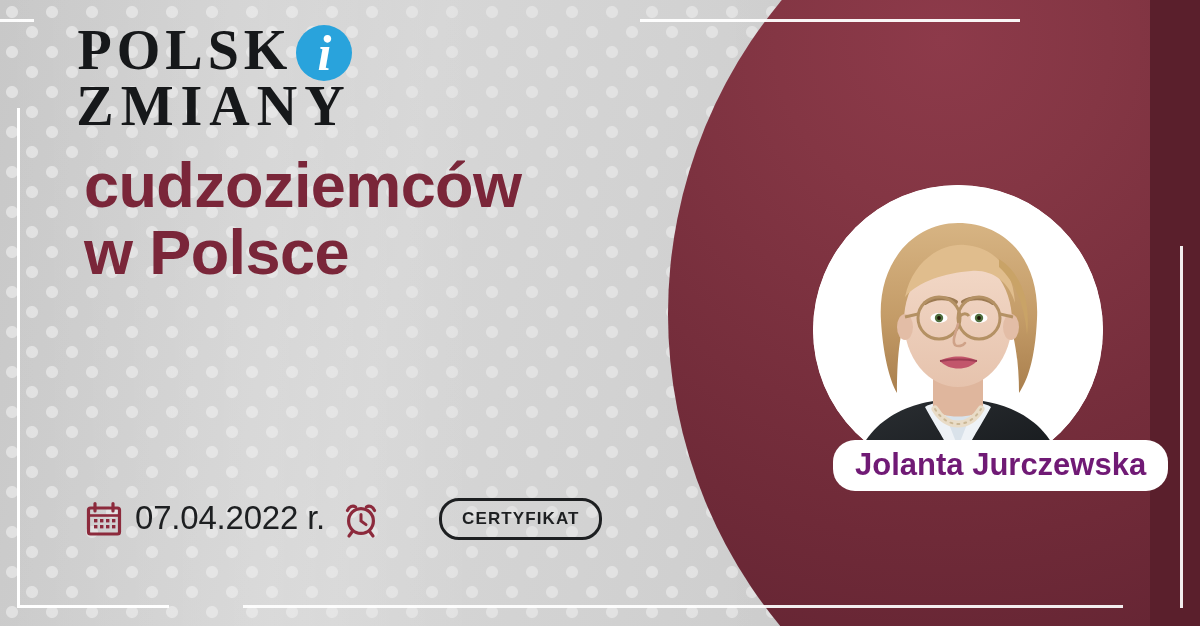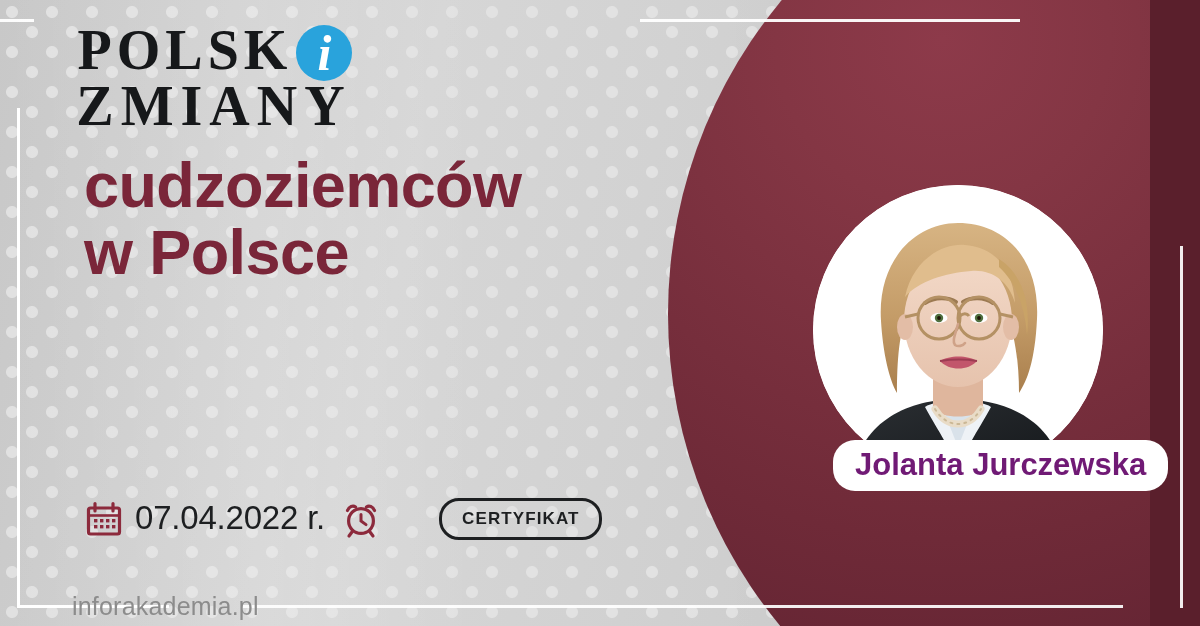--- a/index.html
+++ b/index.html
@@ -289,21 +289,20 @@
         <path d="M33.5 11.5 C32 7.5, 28 6, 25.5 8" fill="none" stroke="#8c2a3c" stroke-width="3.2" stroke-linecap="round"></path>
         <path d="M11 33 L8 37 M29 33 L32 37" stroke="#8c2a3c" stroke-width="3.2" stroke-linecap="round"></path>
       </svg>
     </div>
 
     <div id="cert-badge">
       <span>CERTYFIKAT</span>
     </div>
   </div>
 
-  <div id="footer-url">inforakademia.pl</div>
 
   <div id="portrait-wrap">
     <div id="portrait-circle">
       <svg width="290" height="290" viewBox="0 0 290 290">
         <defs>
           <clipPath id="circClip">
               <circle cx="145" cy="145" r="145"></circle>
             </clipPath>
           <linearGradient id="hairG" x1="0" y1="0" x2="0" y2="1">
             <stop offset="0%" stop-color="#d7b483"></stop>

